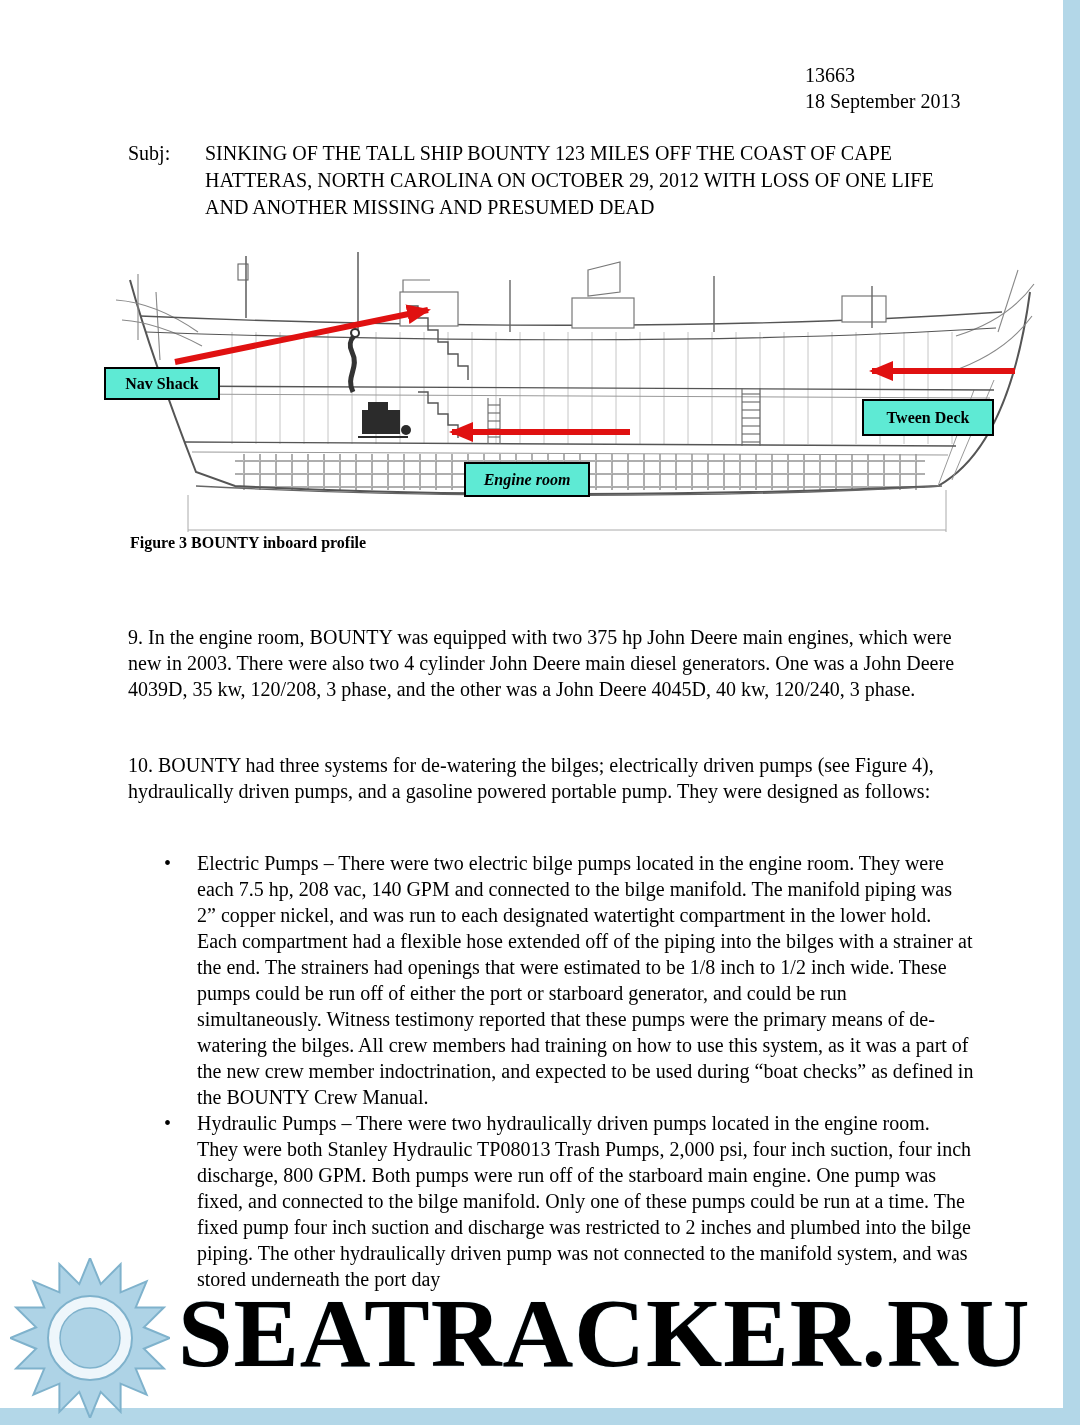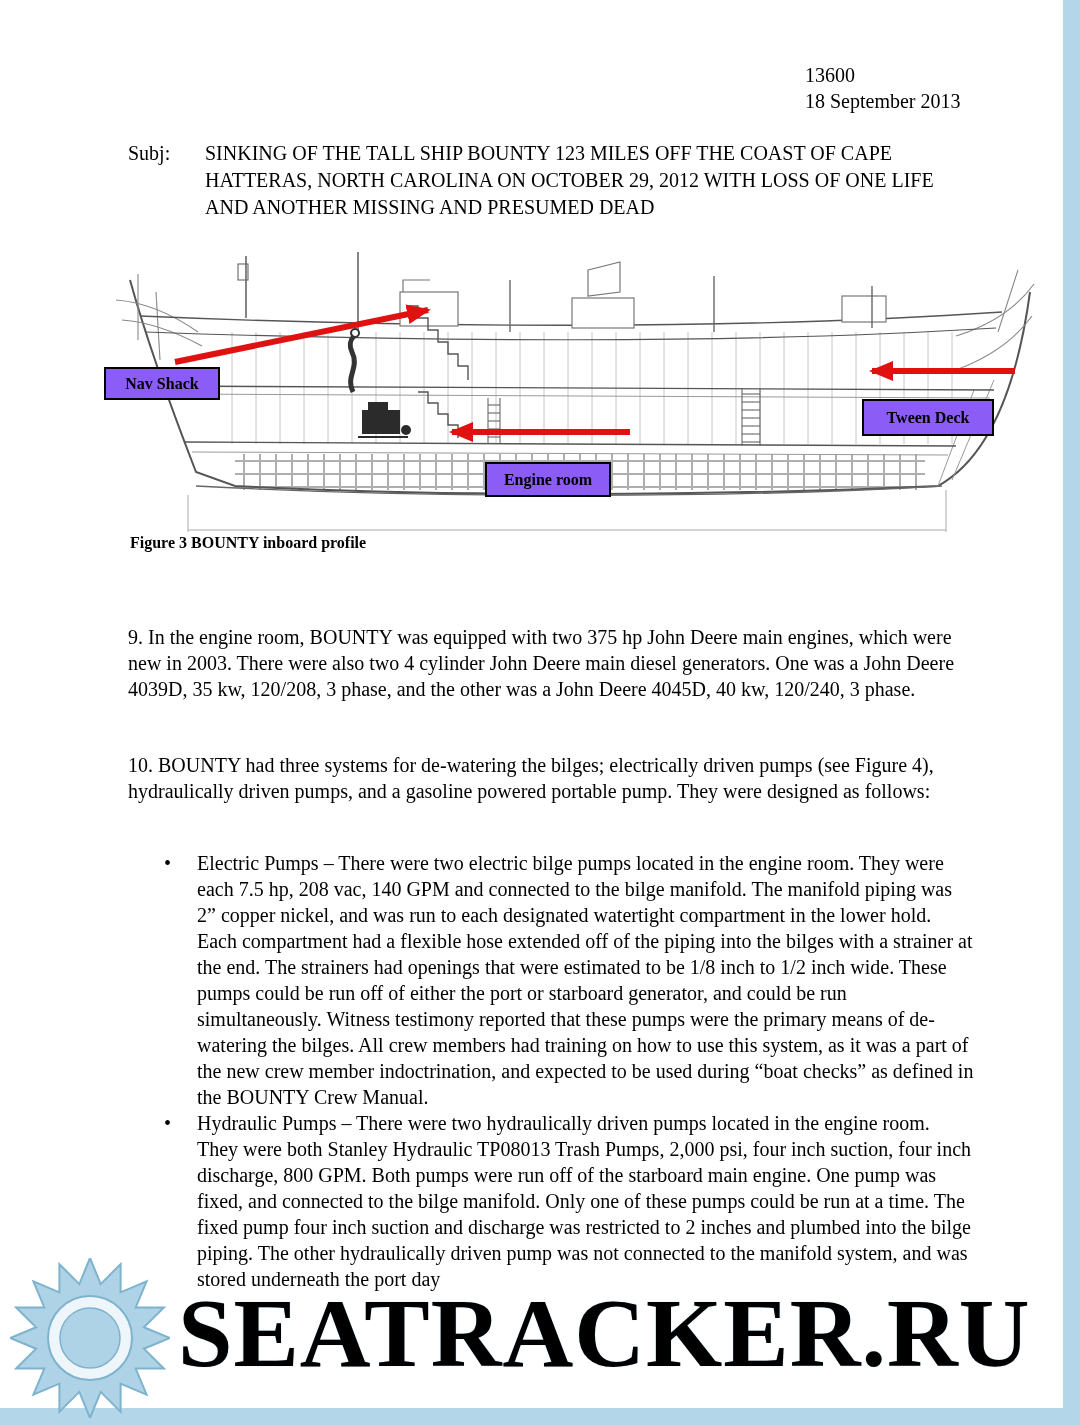--- a/index.html
+++ b/index.html
@@ -13,27 +13,27 @@
 
   .header-right { position:absolute; left:805px; top:62px; font-size:20px; line-height:26px; z-index:1; }
 
   .subject { position:absolute; left:128px; top:140px; width:848px; display:flex; font-size:20px; line-height:27px; z-index:1; }
   .subject-label { flex:0 0 77px; }
   .subject-text  { flex:1; }
 
   .figure { position:absolute; left:100px; top:240px; width:940px; height:320px; z-index:1; }
   .figure svg { position:absolute; left:0; top:0; }
   .fig-label {
-    position:absolute; background:#8b5cf6; border:2px solid #000;
+    position:absolute; background:#5eead4; border:2px solid #000;
     font-weight:bold; font-size:16px;
     display:flex; align-items:center; justify-content:center;
   }
   #lbl-nav    { left:4px;   top:127px; width:112px; height:29px; }
   #lbl-tween  { left:762px; top:159px; width:128px; height:33px; }
-  #lbl-engine { left:385px; top:222px; width:122px; height:31px; }
+  #lbl-engine { left:364px; top:222px; width:122px; height:31px;font-style:italic; }
 
   .caption { position:absolute; left:130px; top:534px; font-size:16px; font-weight:bold; z-index:1; }
 
   .para { position:absolute; left:128px; width:845px; font-size:20px; line-height:26px; z-index:1; }
   .para9  { top:624px; }
   .para10 { top:752px; }
 
   .bullets { position:absolute; left:164px; top:850px; width:810px; font-size:20px; line-height:26px; z-index:1; }
   .bullet { display:flex; }
   .dot   { flex:0 0 33px; }
@@ -49,21 +49,21 @@
   .page-num { position:absolute; left:0; top:1302px; width:1080px; text-align:center; font-size:20px; z-index:3; }
 </style>
 </head>
 <body>
 
 <div class="page">
   <div class="strip-right"></div>
   <div class="strip-bottom"></div>
 
   <div class="header-right">
-    <div>13600</div>
+    <div>13663</div>
     <div>18 September 2013</div>
   </div>
 
   <div class="subject">
     <div class="subject-label">Subj:</div>
     <div class="subject-text">SINKING OF THE TALL SHIP BOUNTY 123 MILES OFF THE COAST OF CAPE HATTERAS, NORTH CAROLINA ON OCTOBER 29, 2012 WITH LOSS OF ONE LIFE AND ANOTHER MISSING AND PRESUMED DEAD</div>
   </div>
 
   <div class="figure">
     <svg viewBox="0 0 940 320" width="940" height="320" xmlns="http://www.w3.org/2000/svg">

